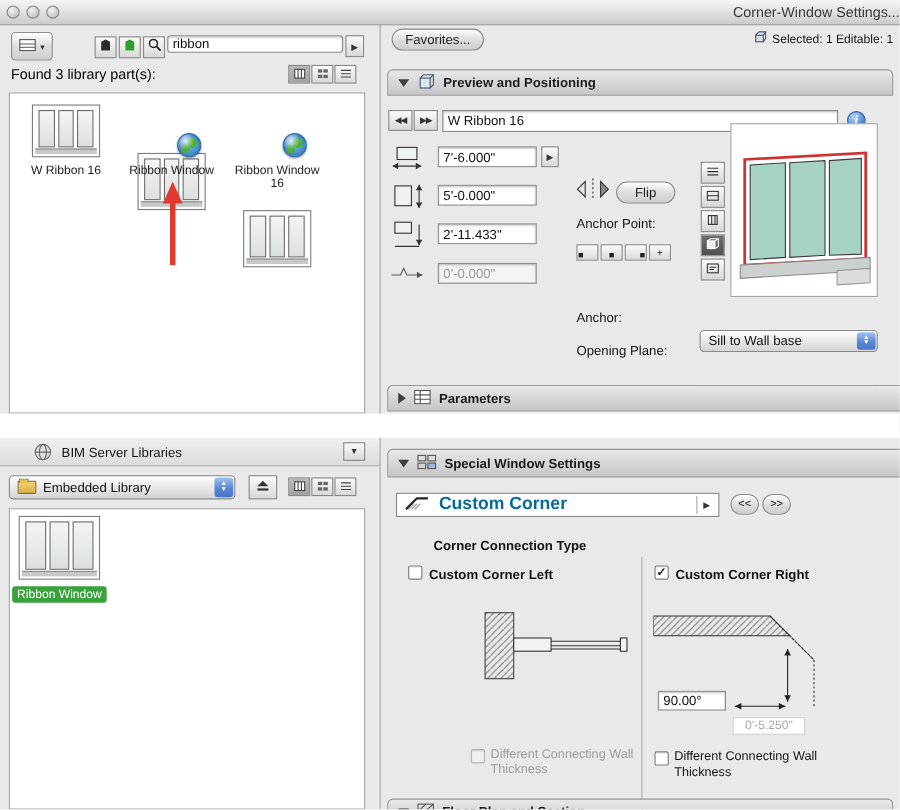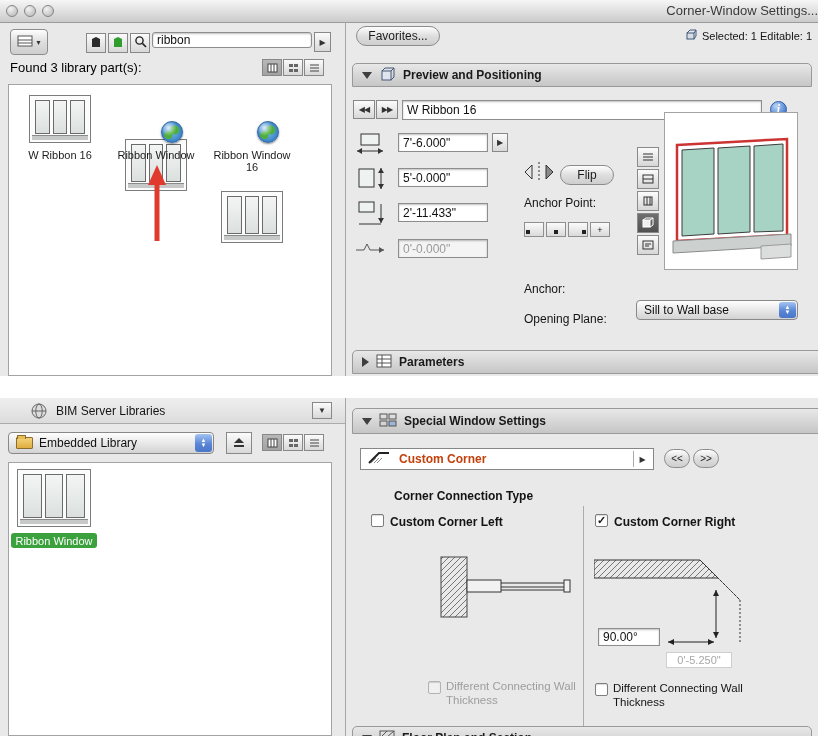--- a/index.html
+++ b/index.html
@@ -435,21 +435,21 @@
     <span>Special Window Settings</span>
   </div>
 
   <div class="abs" style="left:360px;top:448px;width:294px;height:22px;background:#fff;border:1px solid #878787;display:flex;align-items:center;gap:8px;padding:0 26px 0 6px;position:absolute;box-sizing:border-box">
     <span>
       <svg width="24" height="16">
           <path d="M2 14 L12 4 L22 4" fill="none" stroke="#222" stroke-width="2"></path>
           <path d="M4 14 L9 9 M7 14 L12 9 M10 14 L15 9" stroke="#888"></path>
         </svg>
     </span>
-    <span style="font-size:12px;font-weight:bold;color:#c2410c">Custom Corner</span>
+    <span style="font-size:16px;font-weight:bold;color:#0369a1">Custom Corner</span>
     <span class="abs" style="right:2px;top:2px;width:18px;height:16px;border-left:1px solid #aaa;display:flex;align-items:center;justify-content:center;font-size:8px;color:#333">▶</span>
   </div>
   <div class="abs btn capsule" style="left:664px;top:449px;width:26px;height:19px;font-size:10px">&lt;&lt;</div>
   <div class="abs btn capsule" style="left:693px;top:449px;width:26px;height:19px;font-size:10px">&gt;&gt;</div>
 
   <div class="abs rlabel" style="left:394px;top:489px;font-weight:bold">Corner Connection Type</div>
 
   <div class="abs cb" style="left:371px;top:514px"></div>
   <div class="abs rlabel" style="left:390px;top:515px;font-weight:bold">Custom Corner Left</div>
 

